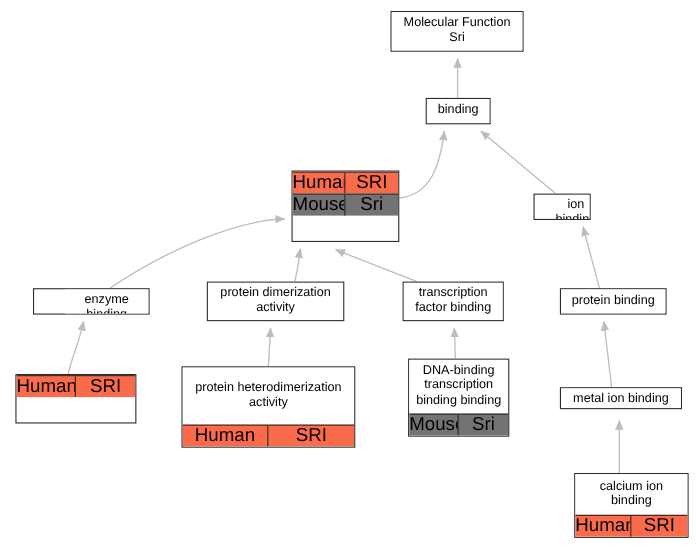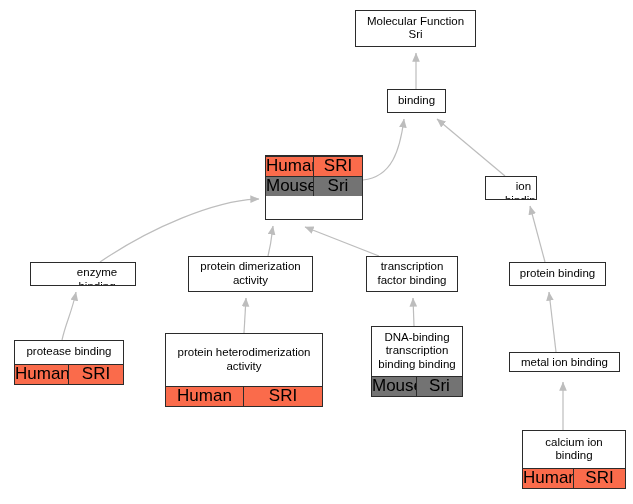--- a/index.html
+++ b/index.html
@@ -127,21 +127,20 @@
 activity</div>
       </div>
       <div class="node" style="left: 366px; top: 256px; width: 92px; height: 36px;">
         <div class="node-title">transcription
 factor binding</div>
       </div>
       <div class="node" style="left: 509px; top: 262px; width: 97px; height: 24px;">
         <div class="node-title">protein binding</div>
       </div>
       <div class="node" style="left: 14px; top: 340px; width: 110px; height: 45px;">
-        <div class="node-title">protease binding</div>
         <div class="anno-row row-human">
           <div class="anno-cell left">Human</div>
           <div class="anno-cell">SRI</div>
         </div>
       </div>
       <div class="node" style="left: 165px; top: 333px; width: 158px; height: 74px;">
         <div class="node-title">protein heterodimerization
 activity</div>
         <div class="anno-row row-human">
           <div class="anno-cell left">Human</div>

